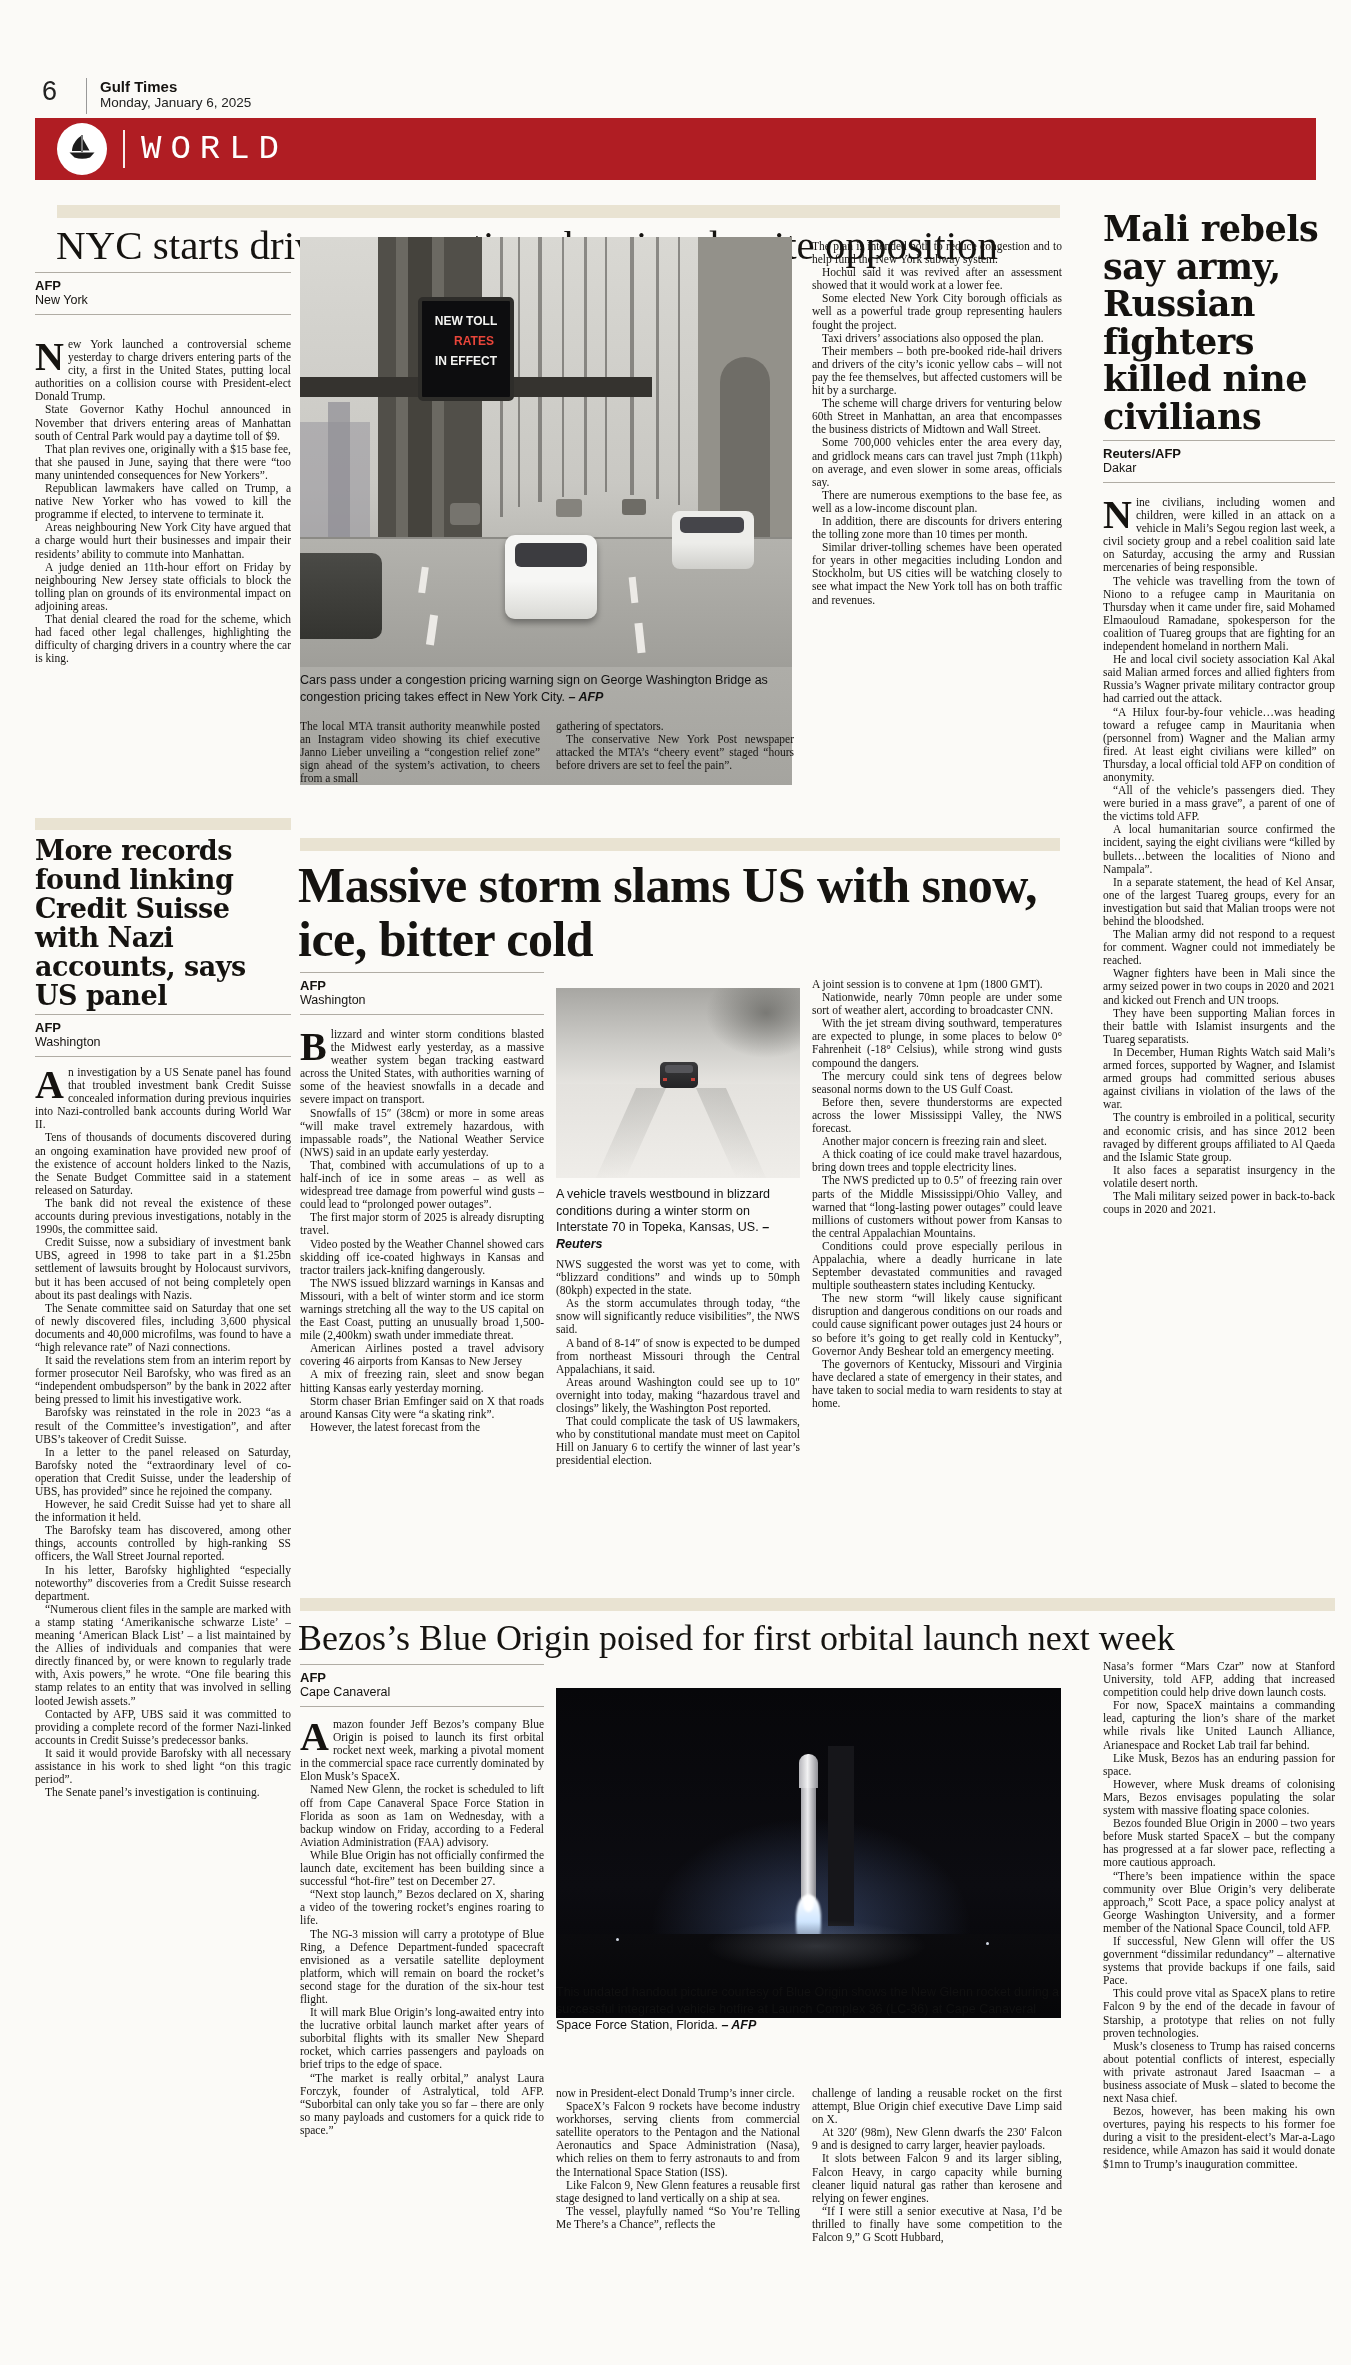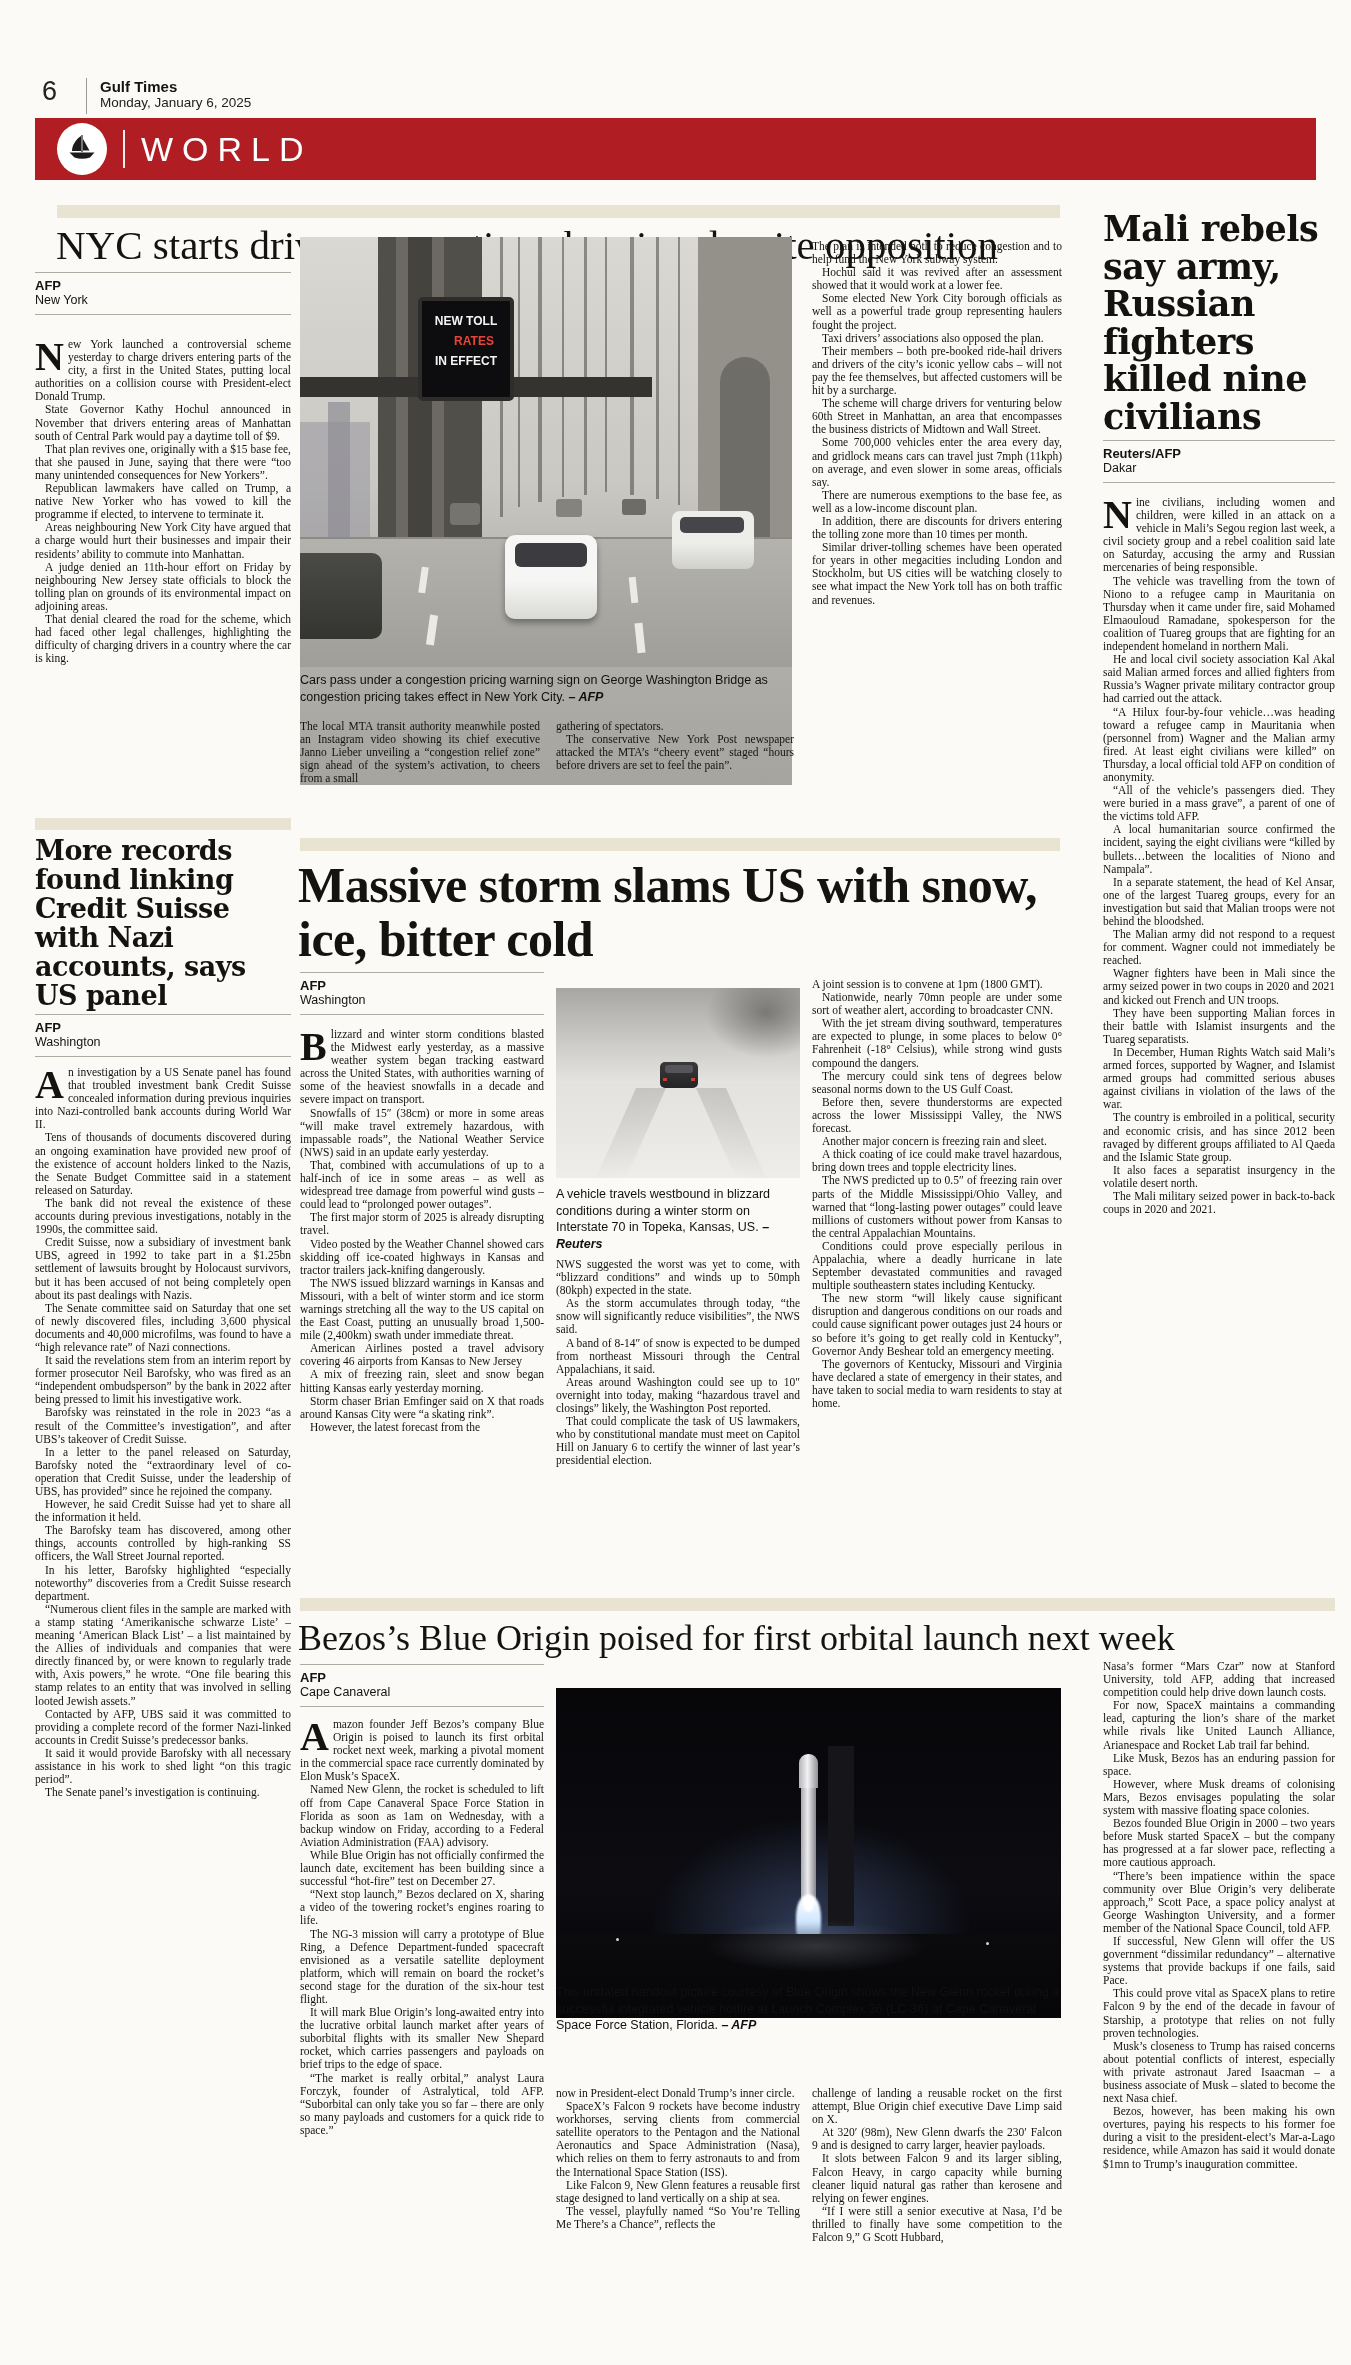--- a/index.html
+++ b/index.html
@@ -10,21 +10,21 @@
   .pagenum{font-family:"Liberation Sans",sans-serif;font-size:27px;color:#222;}
   .mast-rule{width:1px;background:#999;}
   .brand-name{font-family:"Liberation Sans",sans-serif;font-weight:700;font-size:15px;line-height:17px;}
   .brand-date{font-family:"Liberation Sans",sans-serif;font-size:13.5px;line-height:16px;color:#222;}
   
   .banner{background:#b01d23;}
   .logo-circle{position:absolute;left:22px;top:5px;width:50px;height:52px;background:#fff;border-radius:50%;}
   .logo-circle svg{position:absolute;left:8px;top:9px;}
   .banner-div{position:absolute;left:88px;top:12px;width:2px;height:38px;background:rgba(255,255,255,.92);}
   .banner-title{position:absolute;left:106px;top:0;line-height:62px;color:#fff;
-        font-family:Liberation Sans, sans-serif;font-size:34px;letter-spacing:9px;font-weight:400;}
+        font-family:Liberation Mono, monospace;font-size:34px;letter-spacing:9px;font-weight:400;}
   
   .kicker{background:#e9e3d2;}
   .h-serif{font-family:"Liberation Serif","DejaVu Serif",serif;font-weight:400;margin:0;}
   .h-serif-b{font-family:"Liberation Serif","DejaVu Serif",serif;font-weight:700;margin:0;letter-spacing:-0.5px;}
   .h-slab{font-family:"DejaVu Serif",serif;font-weight:700;margin:0;letter-spacing:-0.5px;}
   
   .byline{border-top:1px solid #b0aca4;border-bottom:1px solid #b0aca4;padding:5px 0 6px;
           font-family:"Liberation Sans",sans-serif;}
   .byline .src{font-weight:700;font-size:13px;line-height:15px;display:block;}
   .byline .loc{font-size:12.5px;line-height:15px;display:block;}
@@ -173,21 +173,21 @@
   <div class="abs kicker" style="left:35px;top:818px;width:256px;height:12px;"></div>
   <h2 class="abs h-slab" style="left:35px;top:836px;width:256px;font-size:27px;line-height:29px;">More records found linking Credit Suisse with Nazi accounts, says US panel</h2>
   <div class="abs byline" style="left:35px;top:1014px;width:256px;">
     <span class="src">AFP</span>
     <span class="loc">Washington</span>
   </div>
   <div class="abs colx dropcap" style="left:35px;top:1066px;width:256px;height:1260px;">
       <p>An investigation by a US Senate panel has found that troubled investment bank Credit Suisse concealed information during previous inquiries into Nazi-controlled bank accounts during World War II.</p>
       <p>Tens of thousands of documents discovered during an ongoing examination have provided new proof of the existence of account holders linked to the Nazis, the Senate Budget Committee said in a statement released on Saturday.</p>
       <p>The bank did not reveal the existence of these accounts during previous investigations, notably in the 1990s, the committee said.</p>
-      <p>Credit Suisse, now a subsidiary of investment bank UBS, agreed in 1992 to take part in a $1.25bn settlement of lawsuits brought by Holocaust survivors, but it has been accused of not being completely open about its past dealings with Nazis.</p>
+      <p>Credit Suisse, now a subsidiary of investment bank UBS, agreed in 1998 to take part in a $1.25bn settlement of lawsuits brought by Holocaust survivors, but it has been accused of not being completely open about its past dealings with Nazis.</p>
       <p>The Senate committee said on Saturday that one set of newly discovered files, including 3,600 physical documents and 40,000 microfilms, was found to have a “high relevance rate” of Nazi connections.</p>
       <p>It said the revelations stem from an interim report by former prosecutor Neil Barofsky, who was fired as an “independent ombudsperson” by the bank in 2022 after being pressed to limit his investigative work.</p>
       <p>Barofsky was reinstated in the role in 2023 “as a result of the Committee’s investigation”, and after UBS’s takeover of Credit Suisse.</p>
       <p>In a letter to the panel released on Saturday, Barofsky noted the “extraordinary level of co-operation that Credit Suisse, under the leadership of UBS, has provided” since he rejoined the company.</p>
       <p>However, he said Credit Suisse had yet to share all the information it held.</p>
       <p>The Barofsky team has discovered, among other things, accounts controlled by high-ranking SS officers, the Wall Street Journal reported.</p>
       <p>In his letter, Barofsky highlighted “especially noteworthy” discoveries from a Credit Suisse research department.</p>
       <p>“Numerous client files in the sample are marked with a stamp stating ‘Amerikanische schwarze Liste’ – meaning ‘American Black List’ – a list maintained by the Allies of individuals and companies that were directly financed by, or were known to regularly trade with, Axis powers,” he wrote. “One file bearing this stamp relates to an entity that was involved in selling looted Jewish assets.”</p>
       <p>Contacted by AFP, UBS said it was committed to providing a complete record of the former Nazi-linked accounts in Credit Suisse’s predecessor banks.</p>
       <p>It said it would provide Barofsky with all necessary assistance in his work to shed light “on this tragic period”.</p>

